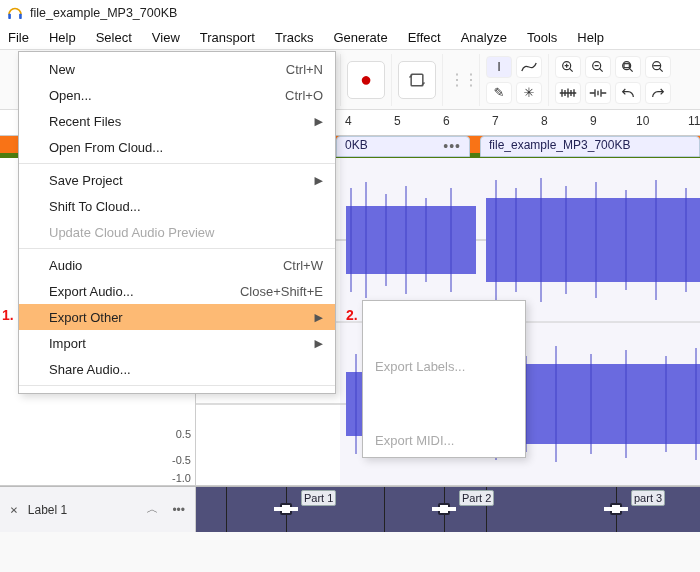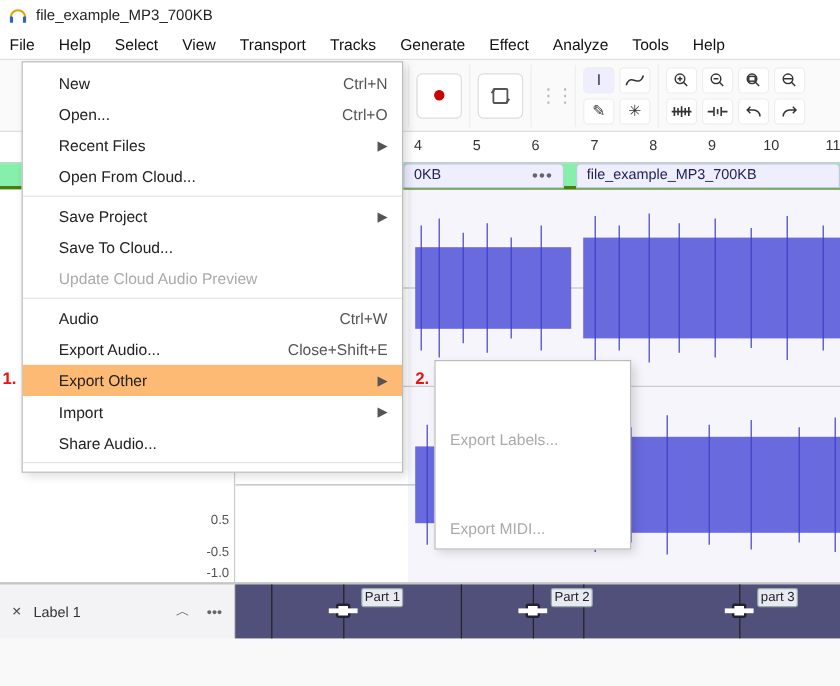--- a/index.html
+++ b/index.html
@@ -24,21 +24,21 @@
   .tool-grid { display:grid; grid-template-columns: repeat(2,26px); grid-template-rows: repeat(2,22px); gap:4px; }
   .tool-grid2 { display:grid; grid-template-columns: repeat(4,26px); grid-template-rows: repeat(2,22px); gap:4px; }
   .mini { width:26px;height:22px;border:1px solid #eee;border-radius:4px;background:#fff;display:flex;align-items:center;justify-content:center;font-size:13px;color:#333;}
   .mini.sel { background:#eef;}
 
   
   .ruler { height: 26px; background: #fff; border-bottom: 1px solid #ccc; position: relative; font-size: 12px; color:#333;}
   .ruler-num { position:absolute; top:4px; }
 
   
-  .track-hdr-row { height: 22px; position: relative; background: #86efac; border-bottom:3px solid #4d7c0f;}
+  .track-hdr-row { height: 22px; position: relative; background: #f97316; border-bottom:5px solid #4d7c0f;}
   .clip-tab { position:absolute; top:0; height:21px; background:#eef; border:1px solid #bcd; border-radius:4px 4px 0 0; padding:1px 8px; font-size:12px; color:#225;}
   .clip-ell { color:#666; font-size:14px; letter-spacing:1px;}
 
   
   .wave-area { height: 328px; display:flex; background:#fff; border-bottom:1px solid #ccc;}
   .gutter { width:196px; background:#fff; position:relative; border-right:1px solid #ccc;}
   .scale { position:absolute; right:4px; font-size:11px; color:#555;}
   .wave-canvas { flex:1; position:relative; overflow:hidden;}
   .wave-canvas svg { position:absolute; left:0; top:0;}
 
@@ -300,21 +300,21 @@
     </div>
   <div class="fm-row">
       <span>Open From Cloud...</span>
     </div>
   <div class="fm-sep"></div>
   <div class="fm-row">
       <span>Save Project</span>
       <span class="fm-arrow">▶</span>
     </div>
   <div class="fm-row">
-      <span>Save To Cloud...</span>
+      <span>Shift To Cloud...</span>
     </div>
   <div class="fm-row disabled">
       <span>Update Cloud Audio Preview</span>
     </div>
   <div class="fm-sep"></div>
   <div class="fm-row">
       <span>Audio</span>
       <span class="fm-short">Ctrl+W</span>
     </div>
   <div class="fm-row">

